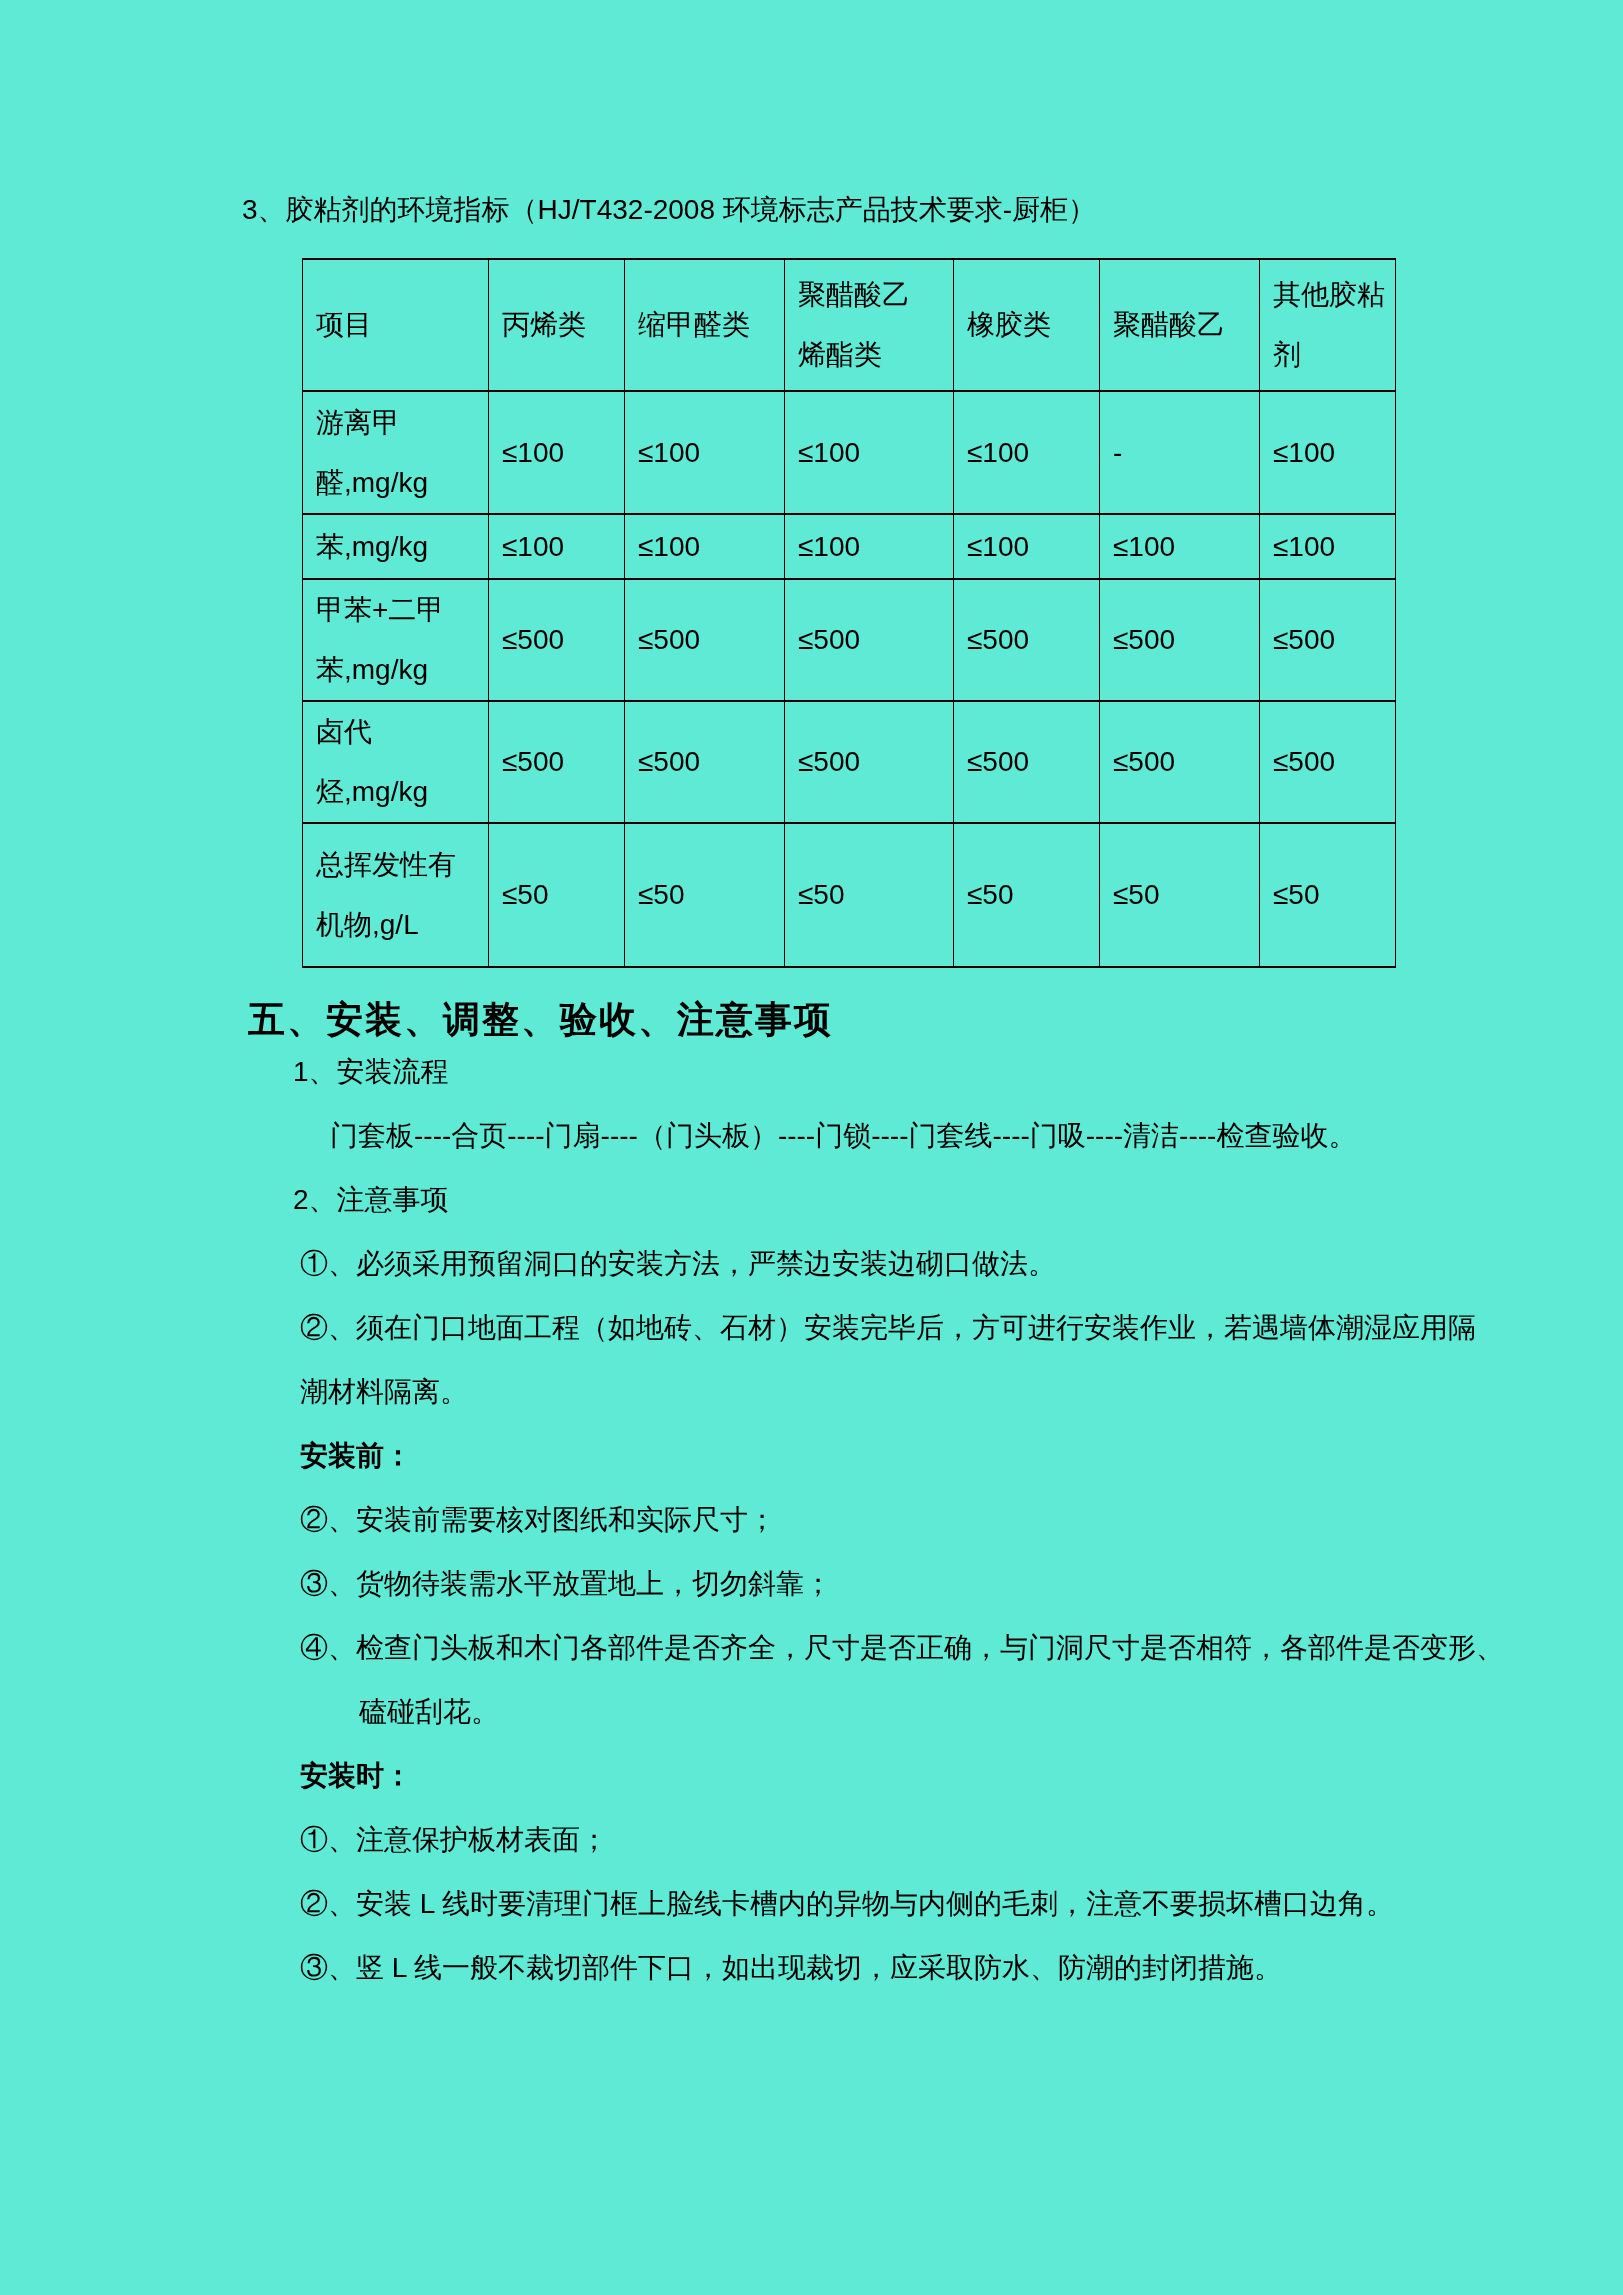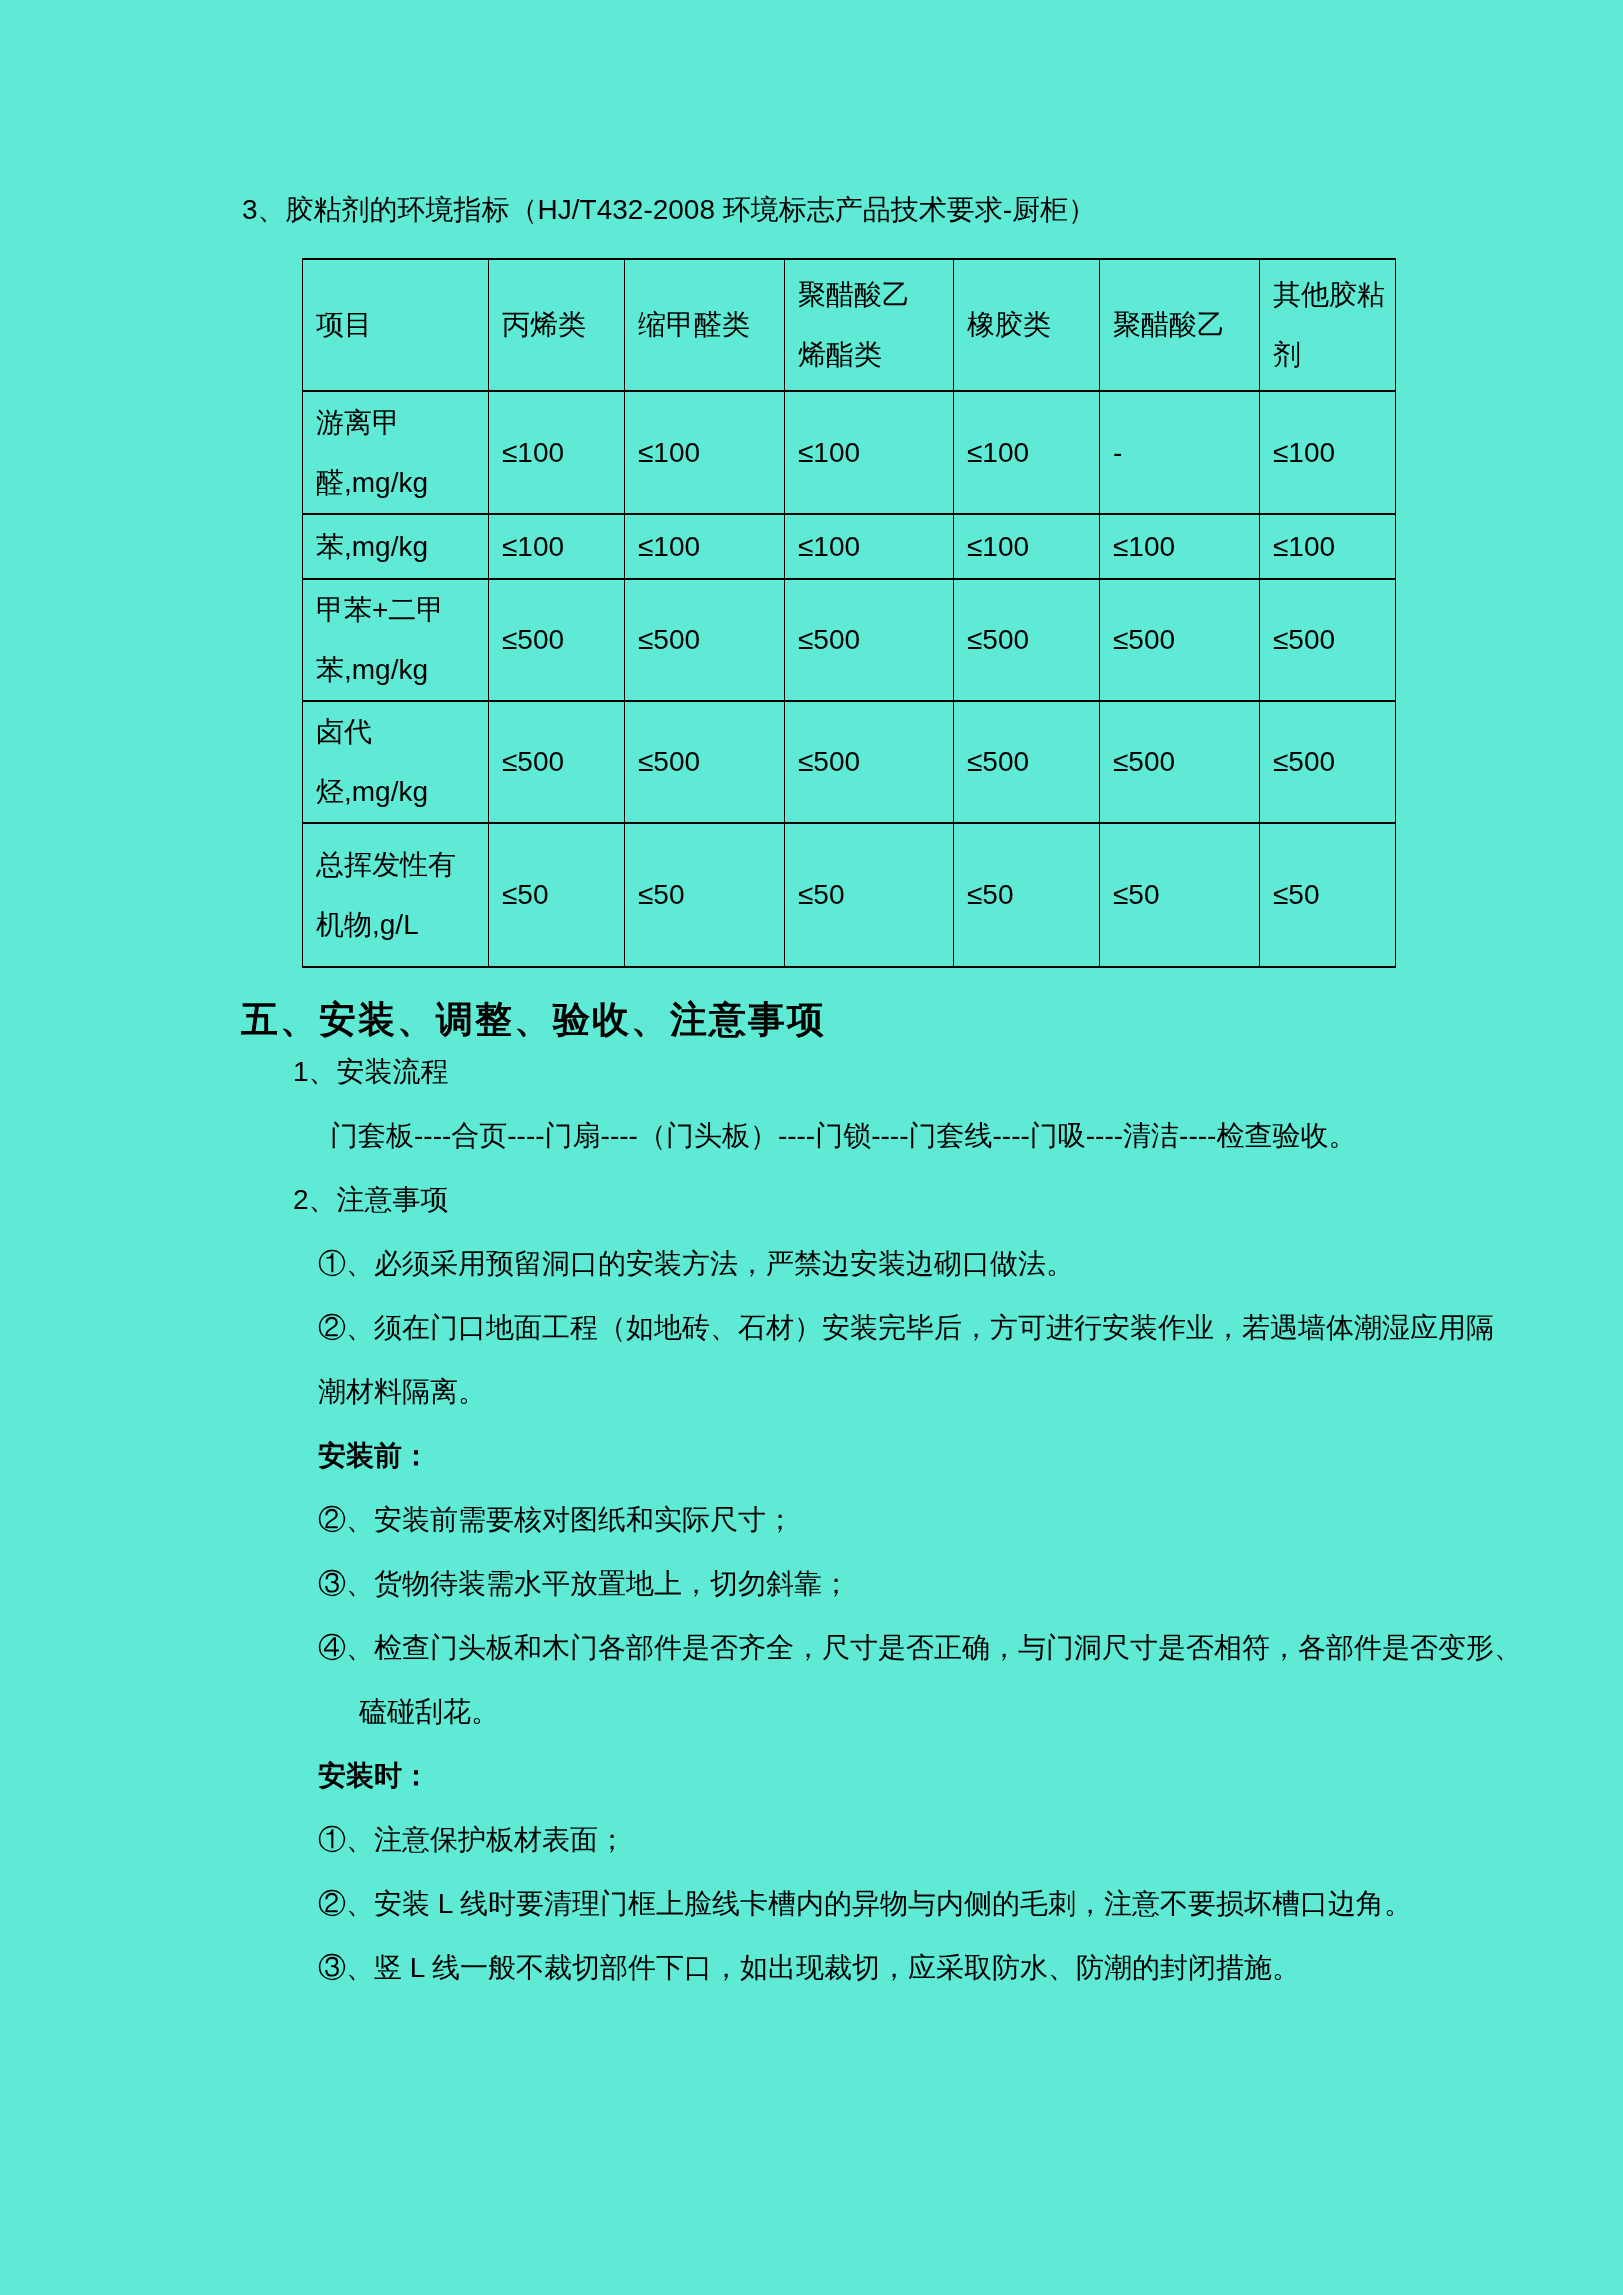--- a/index.html
+++ b/index.html
@@ -42,42 +42,42 @@
   }
   table.envtable tr:nth-child(1){height:132px;}
   table.envtable tr:nth-child(2){height:123px;}
   table.envtable tr:nth-child(3){height:65px;}
   table.envtable tr:nth-child(4){height:120px;}
   table.envtable tr:nth-child(5){height:121px;}
   table.envtable tr:nth-child(6){height:144px;}
   .cell-line{white-space:pre;}
   .heading5{
     position:absolute;
-    left:241px;
+    left:248px;
     top:995px;
     font-size:37px;
     font-weight:bold;
     letter-spacing:2px;
     white-space:pre;
   }
   .bodylines{
     position:absolute;
     left:0;
     top:1040px;
     width:1397px;
   }
   .line{
     height:64px;
     display:flex;
     align-items:center;
     font-size:28px;
     white-space:pre;
   }
   .ind0{padding-left:293px;}
-  .ind1{padding-left:300px;margin-left:18px;}
+  .ind1{padding-left:300px;}
   .ind2{padding-left:330px;}
   .ind3{padding-left:359px;}
   .bold{font-weight:bold;}
 </style>
 </head>
 <body>
 
 <div class="page">
   <div class="title">3、胶粘剂的环境指标（HJ/T432-2008 环境标志产品技术要求-厨柜）</div>
 

